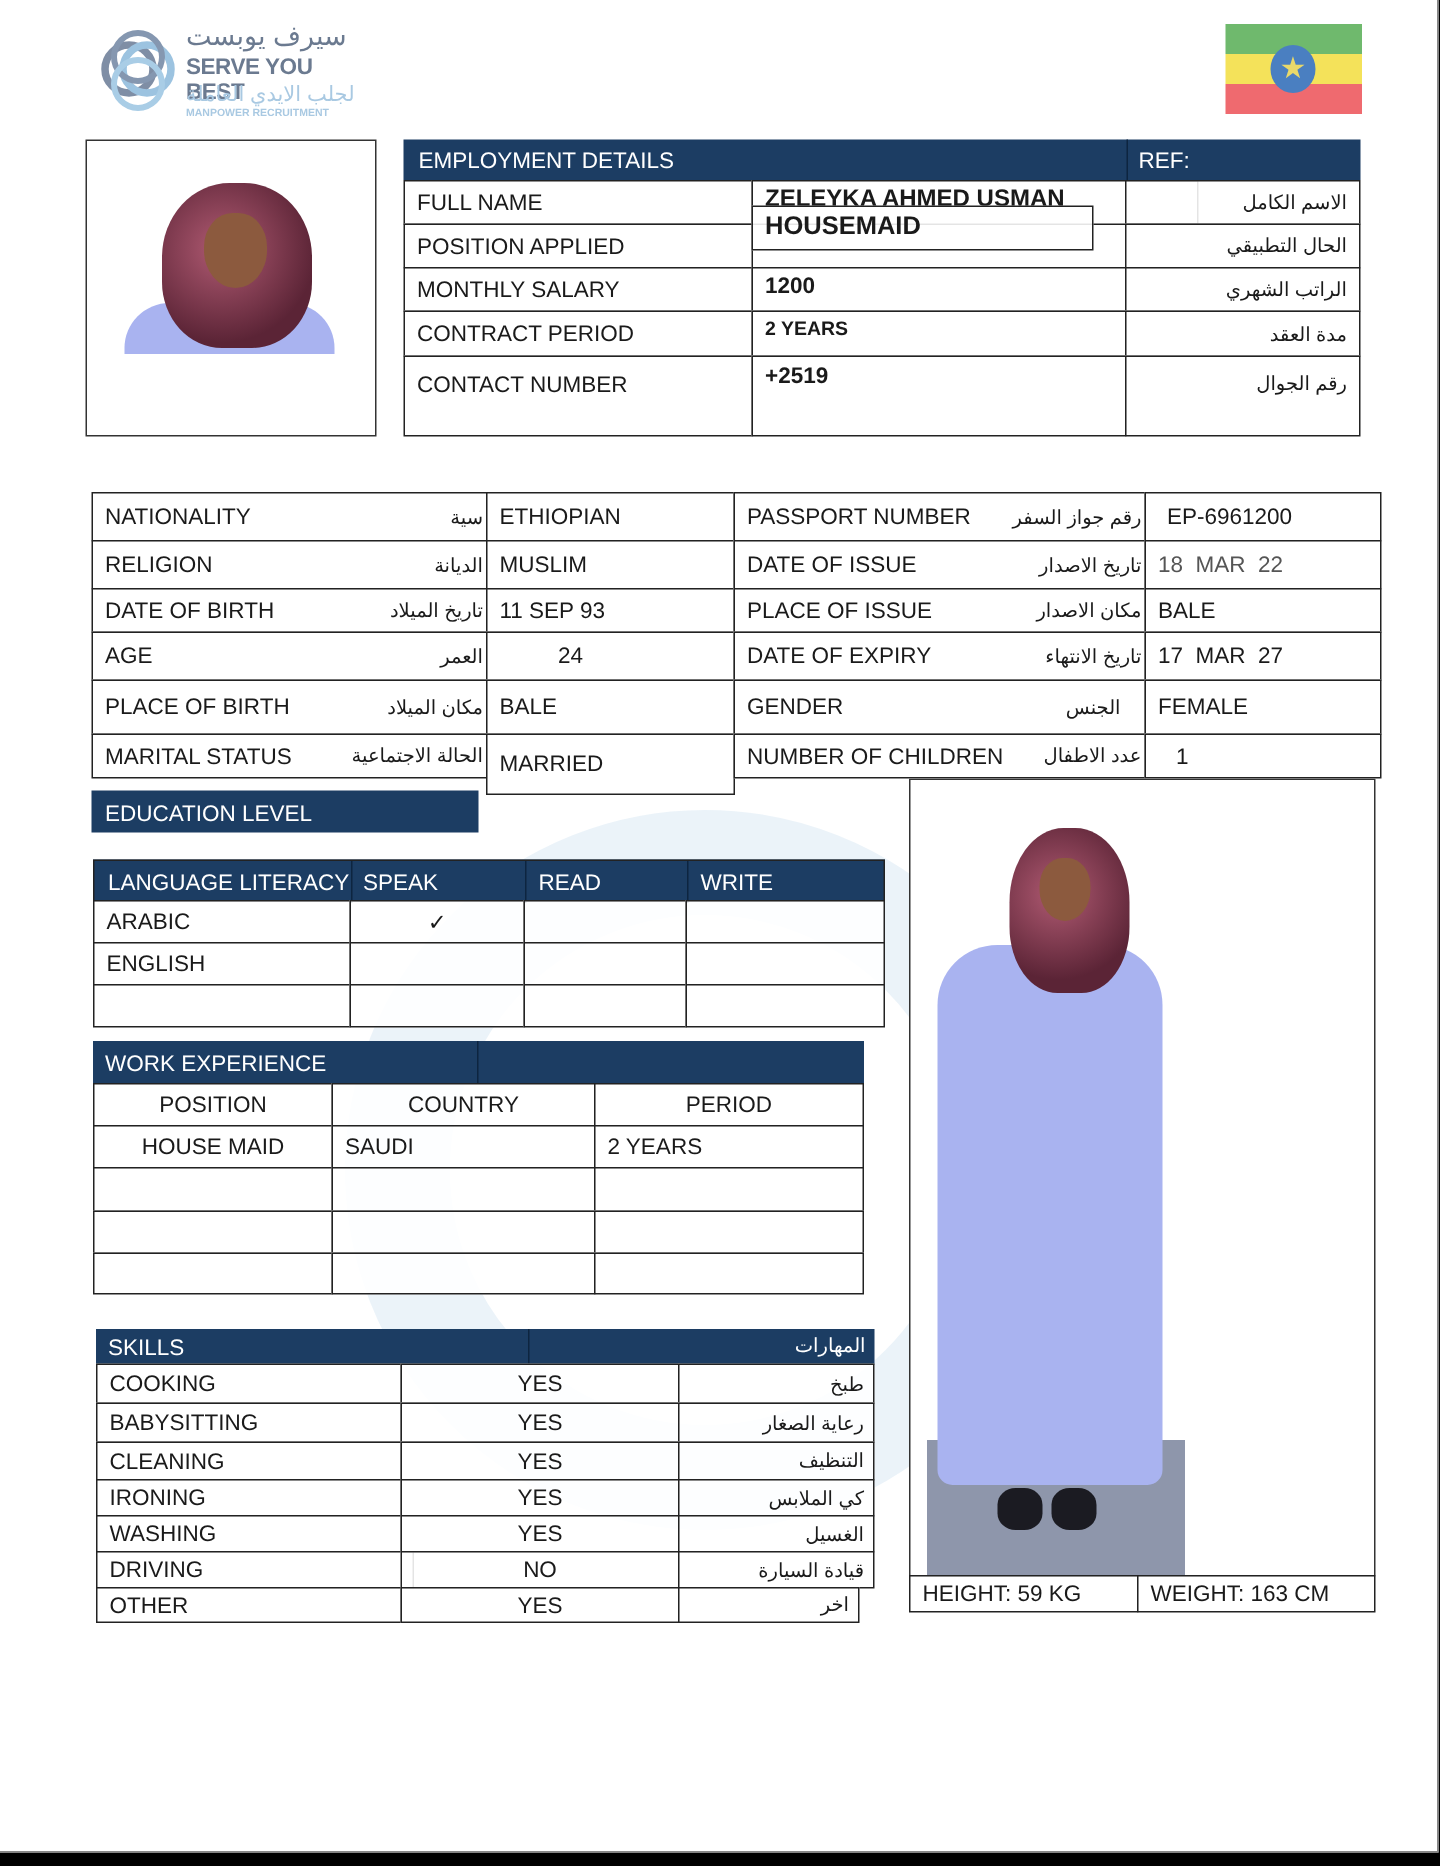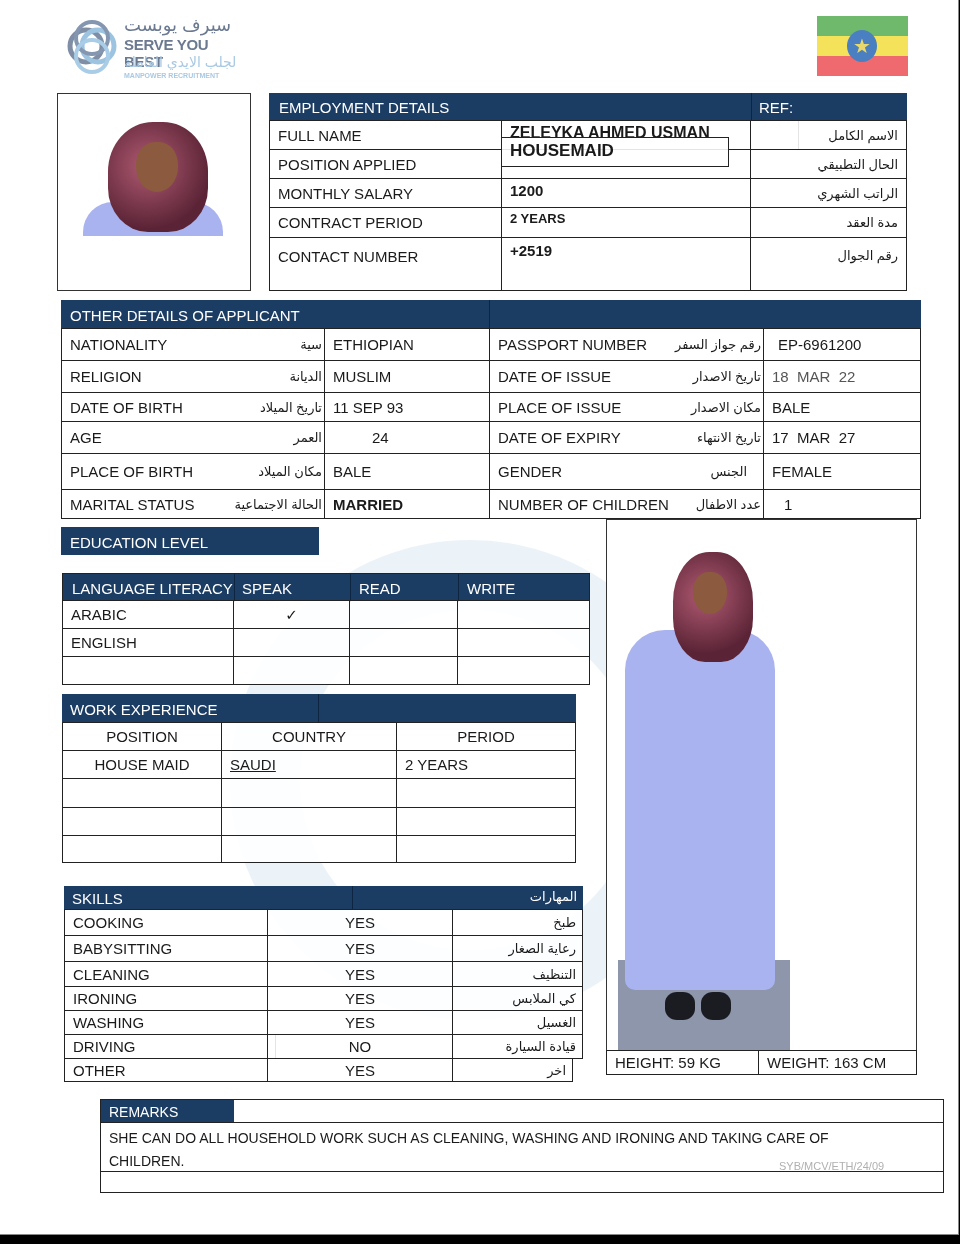--- a/index.html
+++ b/index.html
@@ -100,24 +100,20 @@
 
     <div class="cell" style="left:269px;top:207px;width:233px;height:31px;">CONTRACT PERIOD</div>
     <div class="cell" style="left:501px;top:207px;width:250px;height:31px;font-weight:bold;font-size:13px;align-items:flex-start;padding-top:3px;">2 YEARS</div>
     <div class="cell ar" style="left:750px;top:207px;width:157px;height:31px;padding-right:8px;">مدة العقد</div>
 
     <div class="cell" style="left:269px;top:237px;width:233px;height:54px;align-items:flex-start;padding-top:10px;">CONTACT NUMBER</div>
     <div class="cell" style="left:501px;top:237px;width:250px;height:54px;font-weight:bold;align-items:flex-start;padding-top:4px;">+2519</div>
     <div class="cell ar" style="left:750px;top:237px;width:157px;height:54px;padding-right:8px;align-items:flex-start;padding-top:10px;">رقم الجوال</div>
   </div>
 
-  <div class="abs hdr" style="left:61px;top:300px;width:860px;height:28px;">
-    <span class="abs" style="left:9px;top:7px;">OTHER DETAILS OF APPLICANT</span>
-    <span class="abs" style="left:428px;top:0;width:1px;height:28px;background:#0d2540;"></span>
-  </div>
   <div>
 
     <div class="cell" style="left:61px;top:328px;width:264px;height:33px;justify-content:space-between;padding-right:2px;">
         <span>NATIONALITY</span>
         <span class="ar">سية</span>
       </div>
     <div class="cell" style="left:324px;top:328px;width:166px;height:33px;">ETHIOPIAN</div>
 
     <div class="cell" style="left:61px;top:360px;width:264px;height:33px;justify-content:space-between;padding-right:2px;">
         <span>RELIGION</span>
@@ -140,21 +136,21 @@
     <div class="cell" style="left:61px;top:453px;width:264px;height:37px;justify-content:space-between;padding-right:2px;">
         <span>PLACE OF BIRTH</span>
         <span class="ar">مكان الميلاد</span>
       </div>
     <div class="cell" style="left:324px;top:453px;width:166px;height:37px;">BALE</div>
 
     <div class="cell" style="left:61px;top:489px;width:264px;height:30px;justify-content:space-between;padding-right:2px;">
         <span>MARITAL STATUS</span>
         <span class="ar">الحالة الاجتماعية</span>
       </div>
-    <div class="cell" style="left:324px;top:489px;width:166px;height:30px;font-weight:bold;">MARRIED</div>
+    <div class="cell" style="left:324px;top:489px;width:166px;height:41px;">MARRIED</div>
 
     <div class="cell" style="left:489px;top:328px;width:275px;height:33px;justify-content:space-between;padding-right:2px;">
         <span>PASSPORT NUMBER</span>
         <span class="ar">رقم جواز السفر</span>
       </div>
     <div class="cell" style="left:763px;top:328px;width:158px;height:33px;padding-left:14px;">EP-6961200</div>
 
     <div class="cell" style="left:489px;top:360px;width:275px;height:33px;justify-content:space-between;padding-right:2px;gap:36px;">
         <span>DATE OF ISSUE</span>
         <span class="ar">تاريخ الاصدار</span>
@@ -219,21 +215,21 @@
   <div>
     <div class="abs hdr" style="left:62px;top:694px;width:514px;height:28px;">
       <span class="abs" style="left:8px;top:7px;">WORK EXPERIENCE</span>
       <span class="abs" style="left:256px;top:0;width:1px;height:28px;background:#0d2540;"></span>
     </div>
     <div class="cell" style="left:62px;top:722px;width:160px;height:29px;justify-content:center;padding-left:0;">POSITION</div>
     <div class="cell" style="left:221px;top:722px;width:176px;height:29px;justify-content:center;padding-left:0;">COUNTRY</div>
     <div class="cell" style="left:396px;top:722px;width:180px;height:29px;justify-content:center;padding-left:0;">PERIOD</div>
 
     <div class="cell" style="left:62px;top:750px;width:160px;height:29px;justify-content:center;padding-left:0;">HOUSE MAID</div>
-    <div class="cell" style="left:221px;top:750px;width:176px;height:29px;text-decoration:underline;">SAUDI</div>
+    <div class="cell" style="left:221px;top:750px;width:176px;height:29px;">SAUDI</div>
     <div class="cell" style="left:396px;top:750px;width:180px;height:29px;">2 YEARS</div>
 
     <div class="cell" style="left:62px;top:778px;width:160px;height:30px;"></div>
     <div class="cell" style="left:221px;top:778px;width:176px;height:30px;"></div>
     <div class="cell" style="left:396px;top:778px;width:180px;height:30px;"></div>
 
     <div class="cell" style="left:62px;top:807px;width:160px;height:29px;"></div>
     <div class="cell" style="left:221px;top:807px;width:176px;height:29px;"></div>
     <div class="cell" style="left:396px;top:807px;width:180px;height:29px;"></div>
 
@@ -277,23 +273,14 @@
     <div class="floor" style="left:11px;top:440px;width:172px;height:90px;"></div>
     <div class="dress" style="left:18px;top:110px;width:150px;height:360px;border-radius:40px 40px 10px 10px;"></div>
     <div class="hijab" style="left:66px;top:32px;width:80px;height:110px;border-radius:45% 45% 40% 40%;"></div>
     <div class="face" style="left:86px;top:52px;width:34px;height:42px;"></div>
     <div class="shoe" style="left:58px;top:472px;width:30px;height:28px;"></div>
     <div class="shoe" style="left:94px;top:472px;width:30px;height:28px;"></div>
   </div>
   <div class="cell" style="left:606px;top:1050px;width:153px;height:25px;font-size:15px;">HEIGHT: 59 KG</div>
   <div class="cell" style="left:758px;top:1050px;width:159px;height:25px;font-size:15px;">WEIGHT: 163 CM</div>
 
-  <div class="abs" style="left:100px;top:1099px;width:844px;height:94px;border:1px solid #222;box-sizing:border-box;background:rgba(255,255,255,0.9);">
-    <div class="abs hdr" style="left:0;top:0;width:133px;height:22px;">
-      <span class="abs" style="left:8px;top:4px;font-size:14px;">REMARKS</span>
-    </div>
-    <div class="abs" style="left:0;top:22px;width:842px;height:1px;background:#222;"></div>
-    <div class="abs" style="left:8px;top:27px;width:760px;font-size:14px;line-height:23px;">SHE CAN DO ALL HOUSEHOLD WORK SUCH AS CLEANING, WASHING AND IRONING AND TAKING CARE OF CHILDREN.</div>
-    <div class="abs" style="left:0;top:71px;width:842px;height:1px;background:#222;"></div>
-    <div class="abs" style="left:678px;top:60px;font-size:11px;color:#b0b0b0;">SYB/MCV/ETH/24/09</div>
-  </div>
 
 </div>
 
 </body></html>

